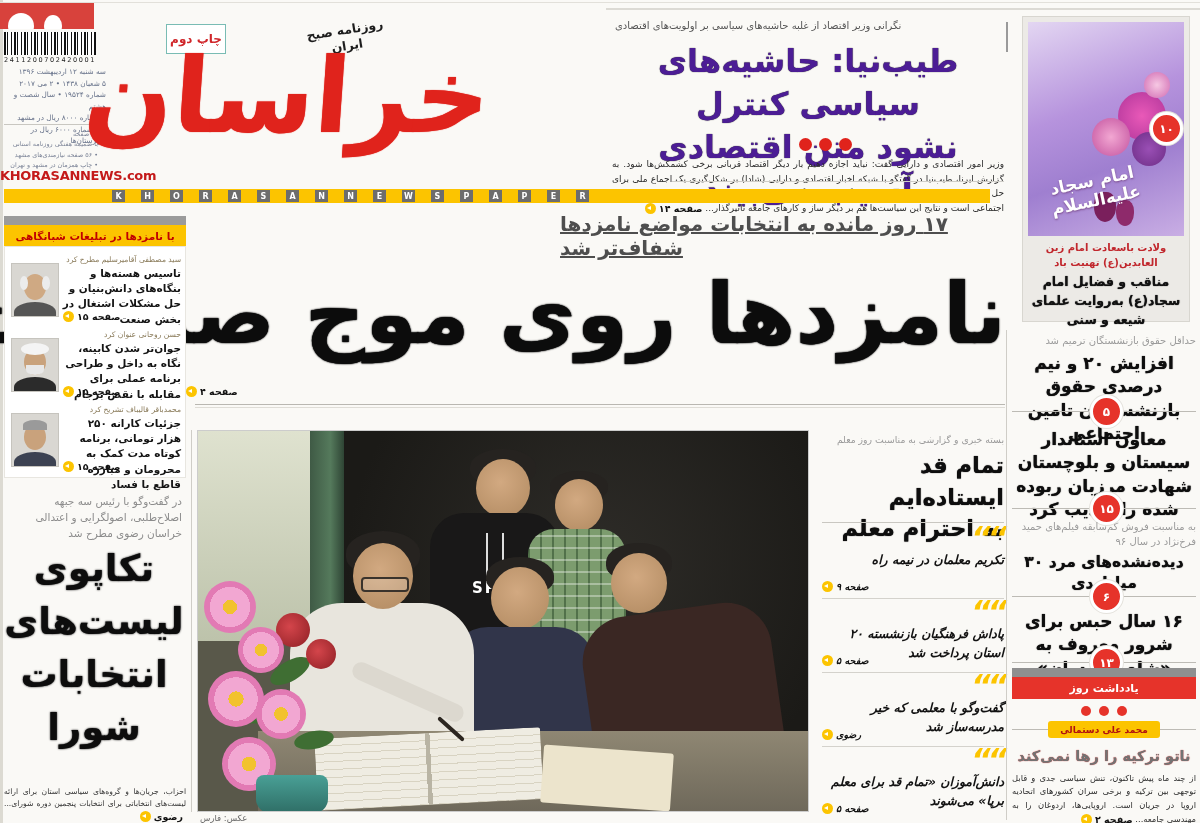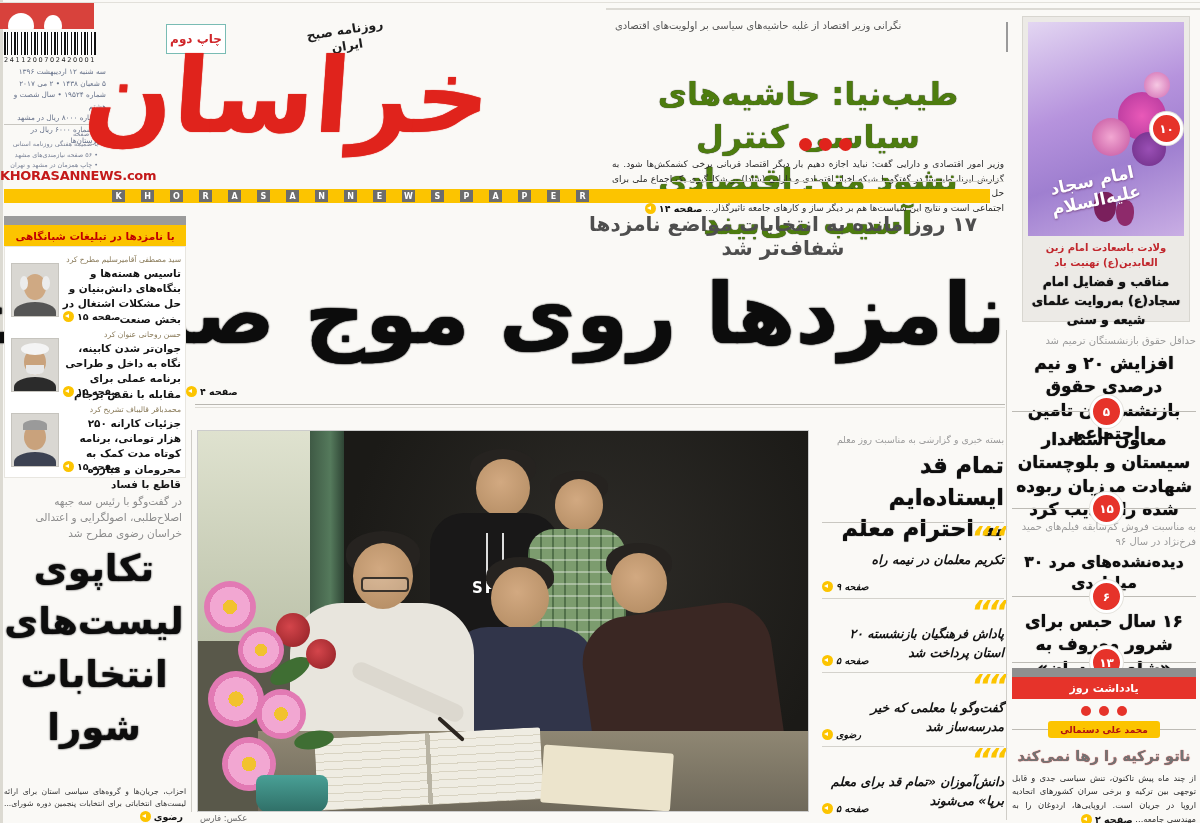--- a/index.html
+++ b/index.html
@@ -20,22 +20,22 @@
   .pubinfo{left:2px;top:129px;width:96px;font-size:6.4px;line-height:1.6;color:#7a8296;text-align:right;}
   .website{left:0;top:168px;width:110px;font-size:13px;font-weight:bold;color:#c41a1a;text-align:center;direction:ltr;letter-spacing:-0.3px;}
   .edition-badge{left:124px;top:24px;width:58px;height:28px;border:1.5px solid #79bcb4;border-radius:0;background:#fff;
     color:#d0262a;font-size:12px;font-weight:bold;display:flex;align-items:center;justify-content:center;margin-left:42px;}
   .tagline{left:298px;top:22px;width:96px;font-size:12.5px;font-weight:bold;color:#1d1d1d;text-align:center;transform:rotate(-9deg);line-height:1.25;}
   .logo{left:140px;top:8px;width:350px;height:180px;color:#e0231c;font-size:104px;line-height:176px;text-align:center;font-weight:bold;
     transform:skewX(-4deg);text-shadow:0 0 1px #e0231c;}
 
   .toprule{left:606px;top:8px;width:594px;height:2px;background:#dcdad4;}
   .ts-kicker{left:615px;top:20px;width:388px;font-size:10px;color:#555;text-align:left;font-weight:500;}
-  .ts-head{left:612px;top:40px;width:392px;font-size:32px;line-height:1.34;font-weight:bold;color:#4d7c0f;text-align:center;
-    text-shadow:0 0 1px #101010;margin-top:33px;}
+  .ts-head{left:612px;top:40px;width:392px;font-size:32px;line-height:1.34;font-weight:bold;color:#4c1d95;text-align:center;
+    text-shadow:0 0 1px #101010;}
   .ts-dots{left:790px;top:138px;width:70px;display:flex;gap:7px;justify-content:center;}
   .ts-dots i{width:13px;height:13px;border-radius:50%;background:#e0231c;}
   .ts-body{left:612px;top:157px;width:392px;font-size:9px;line-height:1.62;color:#2b2b2b;text-align:justify;}
   .ts-botrule{left:672px;top:181px;width:332px;height:1px;background:#cfcdc7;}
   .kicker-vbar{left:1006px;top:22px;width:2px;height:30px;background:#9a9a9a;}
 
   
   .rel-card{left:1022px;top:16px;width:168px;height:306px;background:#eceae6;border:1px solid #d8d6d0;box-sizing:border-box;padding:5px;}
   .rel-img{position:relative;width:156px;height:214px;overflow:hidden;
     background:linear-gradient(160deg,#e3d6f2 0%,#b693dd 40%,#9f7fd0 65%,#c9aee4 100%);}
@@ -46,21 +46,21 @@
   .rel-title{margin-top:3px;color:#111;font-size:12.5px;font-weight:bold;text-align:center;line-height:1.5;text-shadow:0 0 1px #111;}
   .badge10{left:1150px;top:112px;}
 
   
   .banner{left:4px;top:189px;width:986px;height:14px;background:#fcc400;direction:ltr;}
   .banner .letters{position:absolute;left:108px;top:1px;display:flex;}
   .banner .bl{width:13px;height:12px;margin-right:16px;background:#6d6d6d;color:#fff;font-size:8px;font-weight:bold;
     display:flex;align-items:center;justify-content:center;}
 
   
-  .lead-kicker{left:560px;top:212px;width:446px;font-size:20px;font-weight:bold;color:#4e4e4e;text-align:center;}
+  .lead-kicker{left:560px;top:212px;width:446px;font-size:20px;font-weight:bold;color:#4e4e4e;text-align:left;text-decoration:underline;}
   .lead-head{left:198px;top:240px;width:808px;height:148px;font-size:84px;line-height:148px;font-weight:bold;color:#0c0c0c;
     text-align:center;text-shadow:0 0 2px #0c0c0c,0 0 1px #0c0c0c;white-space:nowrap;}
   .lead-page{left:186px;top:386px;}
   .dbl-rule{left:195px;top:404px;width:810px;height:4px;border-top:1px solid #b9b7b1;border-bottom:1px solid #dedcd6;box-sizing:border-box;}
 
   
   .pageref{display:flex;align-items:center;gap:3px;direction:ltr;}
   .pageref .arrow{width:11px;height:11px;border-radius:50%;background:#fcc400;position:relative;flex:0 0 auto;}
   .pageref .arrow::before{content:"";position:absolute;left:2px;top:2.7px;border-top:2.8px solid transparent;border-bottom:2.8px solid transparent;border-right:4.5px solid #fff;}
   .pageref .t{font-size:9.5px;font-weight:bold;color:#111;direction:rtl;}

